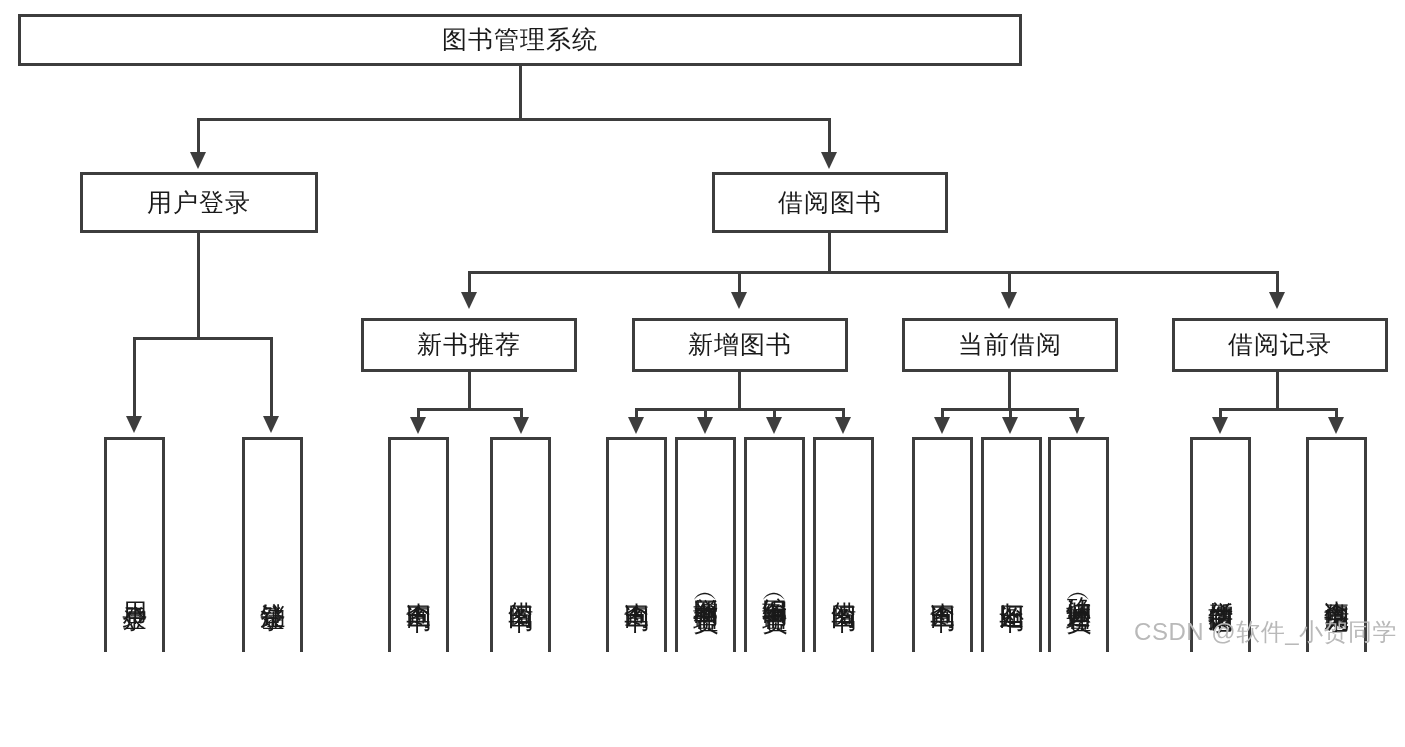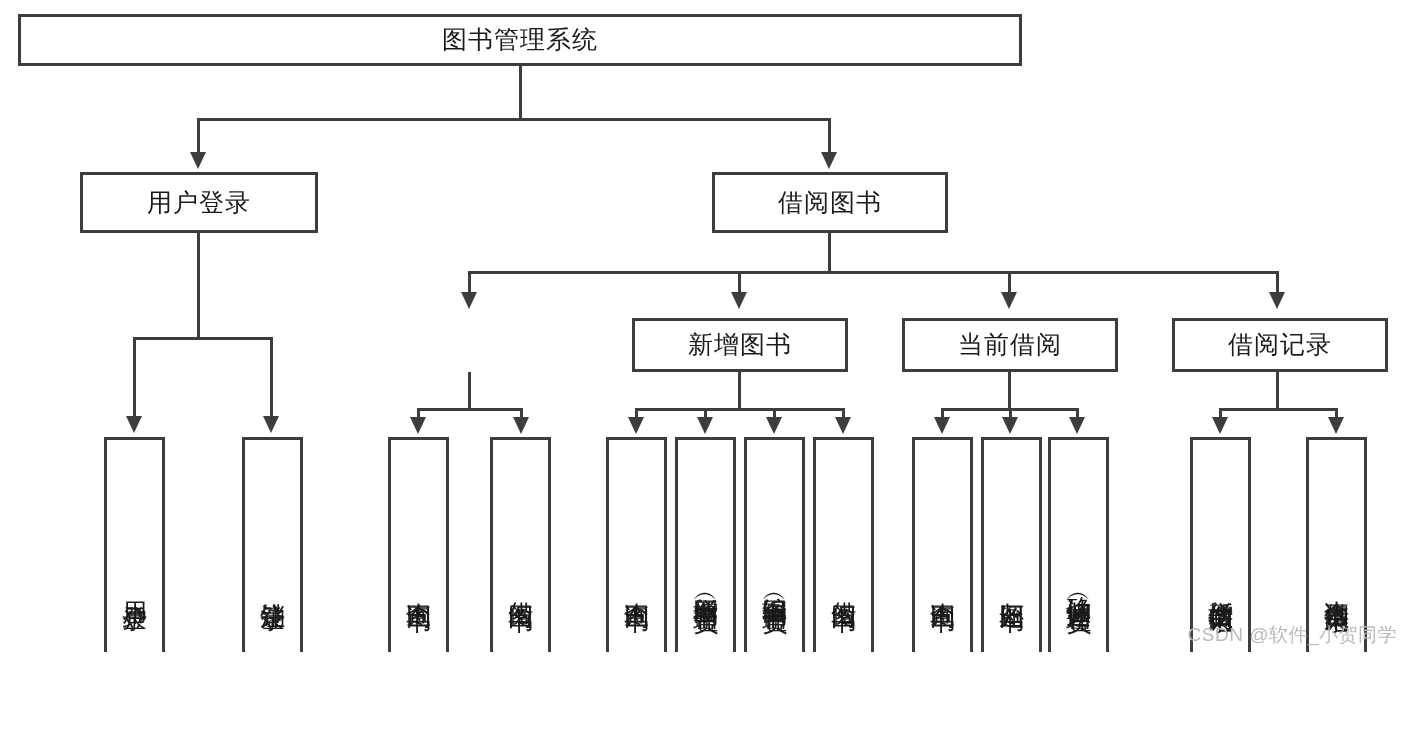--- a/index.html
+++ b/index.html
@@ -57,21 +57,21 @@
     width: 0;
     height: 0;
     border-left: 8px solid transparent;
     border-right: 8px solid transparent;
     border-top: 17px solid #3d3d3d;
   }
   #watermark {
     position: absolute;
     right: 8px;
     bottom: 4px;
-    font-size: 19px;
+    font-size: 24px;
     color: #b9b9b9;
     letter-spacing: 0.5px;
     white-space: nowrap;
     font-family: "Liberation Sans", "DejaVu Sans", sans-serif;
   }
 </style>
 </head>
 <body>
 
 <div id="canvas">
@@ -108,20 +108,23 @@
   <div class="edge h" style="left:468px; top:271px; width:810px; height:3px;"></div>
   <div class="edge v" style="left:468px; top:271px; width:3px; height:24px;"></div>
   <div class="arrow" style="left:461px; top:292px;"></div>
   <div class="edge v" style="left:738px; top:271px; width:3px; height:24px;"></div>
   <div class="arrow" style="left:731px; top:292px;"></div>
   <div class="edge v" style="left:1008px; top:271px; width:3px; height:24px;"></div>
   <div class="arrow" style="left:1001px; top:292px;"></div>
   <div class="edge v" style="left:1276px; top:271px; width:3px; height:24px;"></div>
   <div class="arrow" style="left:1269px; top:292px;"></div>
 
+  <div class="node horiz" style="left:361px; top:318px; width:216px; height:54px;">
+    <span>新书推荐</span>
+  </div>
   <div class="node horiz" style="left:632px; top:318px; width:216px; height:54px;">
     <span>新增图书</span>
   </div>
   <div class="node horiz" style="left:1172px; top:318px; width:216px; height:54px;">
     <span>借阅记录</span>
   </div>
   <div class="node horiz" style="left:902px; top:318px; width:216px; height:54px;">
     <span>当前借阅</span>
   </div>
 

